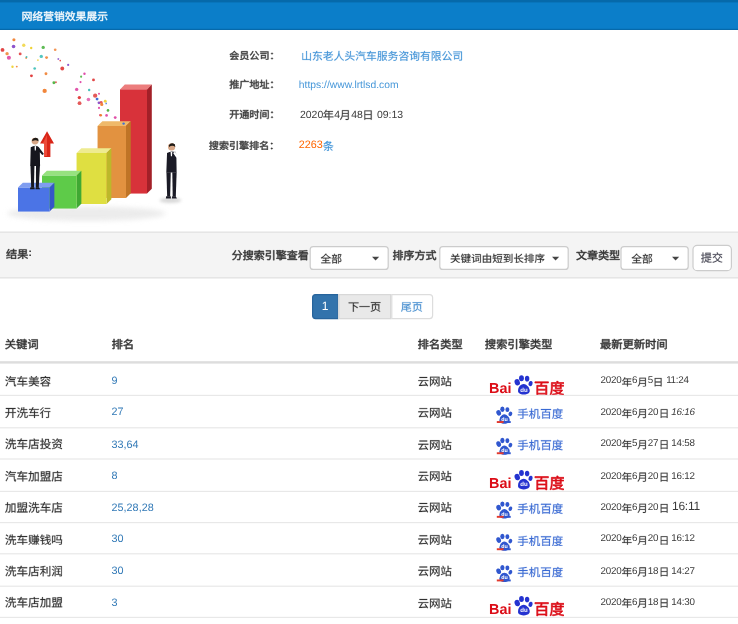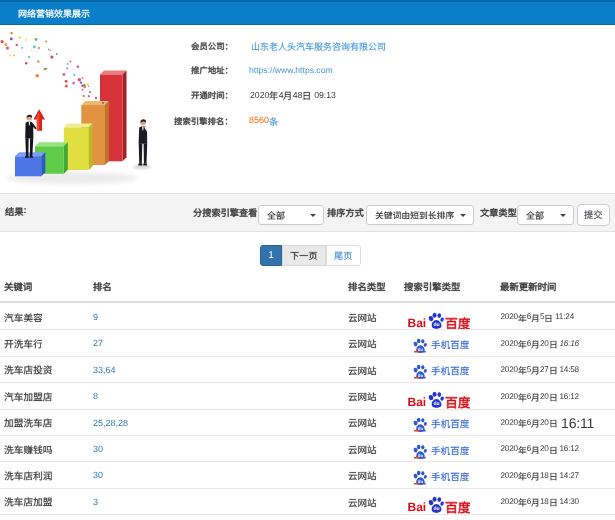--- a/index.html
+++ b/index.html
@@ -164,38 +164,38 @@
         <use href="#g670d" x="700"></use>
         <use href="#g52a1" x="800"></use>
         <use href="#g54a8" x="900"></use>
         <use href="#g8be2" x="1000"></use>
         <use href="#g6709" x="1100"></use>
         <use href="#g9650" x="1200"></use>
         <use href="#g516c" x="1300"></use>
         <use href="#g53f8" x="1400"></use>
       </svg>
     </div>
-    <div class="a t" style="left:249px;top:64.31px;font-size:8.6px;color:#4697d9;">https://www.https.com</div>
+    <div class="a t" style="left:249px;top:64.31px;font-size:8.6px;color:#4697d9;">https://www.lrtlsd.com</div>
     <div class="a m" style="left:250px;top:89.85px;height:11.3px">
       <span style="font-size:8.7px;color:#3a3a3a;">2020</span>
       <svg class="z zi" style="width:9.3px;height:9.3px;color:#3a3a3a;" viewBox="0 0 100 100">
         <use href="#g5e74" x="0"></use>
       </svg>
       <span style="font-size:8.7px;color:#3a3a3a;">4</span>
       <svg class="z zi" style="width:9.3px;height:9.3px;color:#3a3a3a;" viewBox="0 0 100 100">
         <use href="#g6708" x="0"></use>
       </svg>
       <span style="font-size:8.7px;color:#3a3a3a;">48</span>
       <svg class="z zi" style="width:9.3px;height:9.3px;color:#3a3a3a;" viewBox="0 0 100 100">
         <use href="#g65e5" x="0"></use>
       </svg>
       <span style="font-size:8.7px;color:#3a3a3a;">&nbsp;09:13</span>
     </div>
     <div class="a m" style="left:249px;top:115.35px;height:11.3px">
-      <span style="font-size:9.0px;color:#4697d9;"><span style="color:#f60">8560</span></span>
+      <span style="font-size:9.0px;color:#4697d9;"><span style="color:#f60">2263</span></span>
       <svg class="z zi" style="width:9.3px;height:9.3px;color:#4697d9;" viewBox="0 0 100 100">
         <use href="#g6761" x="0"></use>
       </svg>
     </div>
     <div class="a" style="left:0;top:193px;width:615px;height:39px;background:#f4f4f4;border-top:1px solid #e2e2e2;border-bottom:1px solid #e2e2e2;box-sizing:border-box"></div>
     <div class="a m" style="left:5px;top:205.35px;height:11.3px">
       <svg class="z b zi" style="width:18.6px;height:9.3px;color:#333;" viewBox="0 0 200 100">
         <use href="#g7ed3" x="0"></use>
         <use href="#g679c" x="100"></use>
       </svg>
@@ -582,21 +582,21 @@
         <use href="#g5e74" x="0"></use>
       </svg>
       <span style="font-size:8.2px;color:#3a3a3a;letter-spacing:-0.2px;">6</span>
       <svg class="z zi" style="width:8.8px;height:8.8px;color:#3a3a3a;" viewBox="0 0 100 100">
         <use href="#g6708" x="0"></use>
       </svg>
       <span style="font-size:8.2px;color:#3a3a3a;letter-spacing:-0.2px;">20</span>
       <svg class="z zi" style="width:8.8px;height:8.8px;color:#3a3a3a;" viewBox="0 0 100 100">
         <use href="#g65e5" x="0"></use>
       </svg>
-      <span style="font-size:14px;color:#3a3a3a;letter-spacing:-0.2px;">&nbsp;16:11</span>
+      <span style="font-size:10px;color:#3a3a3a;letter-spacing:-0.2px;">&nbsp;16:11</span>
     </div>
     <div class="a" style="left:0;top:461.4px;width:615px;height:1px;background:#e8e8e8"></div>
     <div class="a" style="left:3.5px;top:444.65px">
       <svg class="z" style="width:48.5px;height:9.7px;color:#333;" viewBox="0 0 500 100">
         <use href="#g6d17" x="0"></use>
         <use href="#g8f66" x="100"></use>
         <use href="#g8d5a" x="200"></use>
         <use href="#g94b1" x="300"></use>
         <use href="#g5417" x="400"></use>
       </svg>

